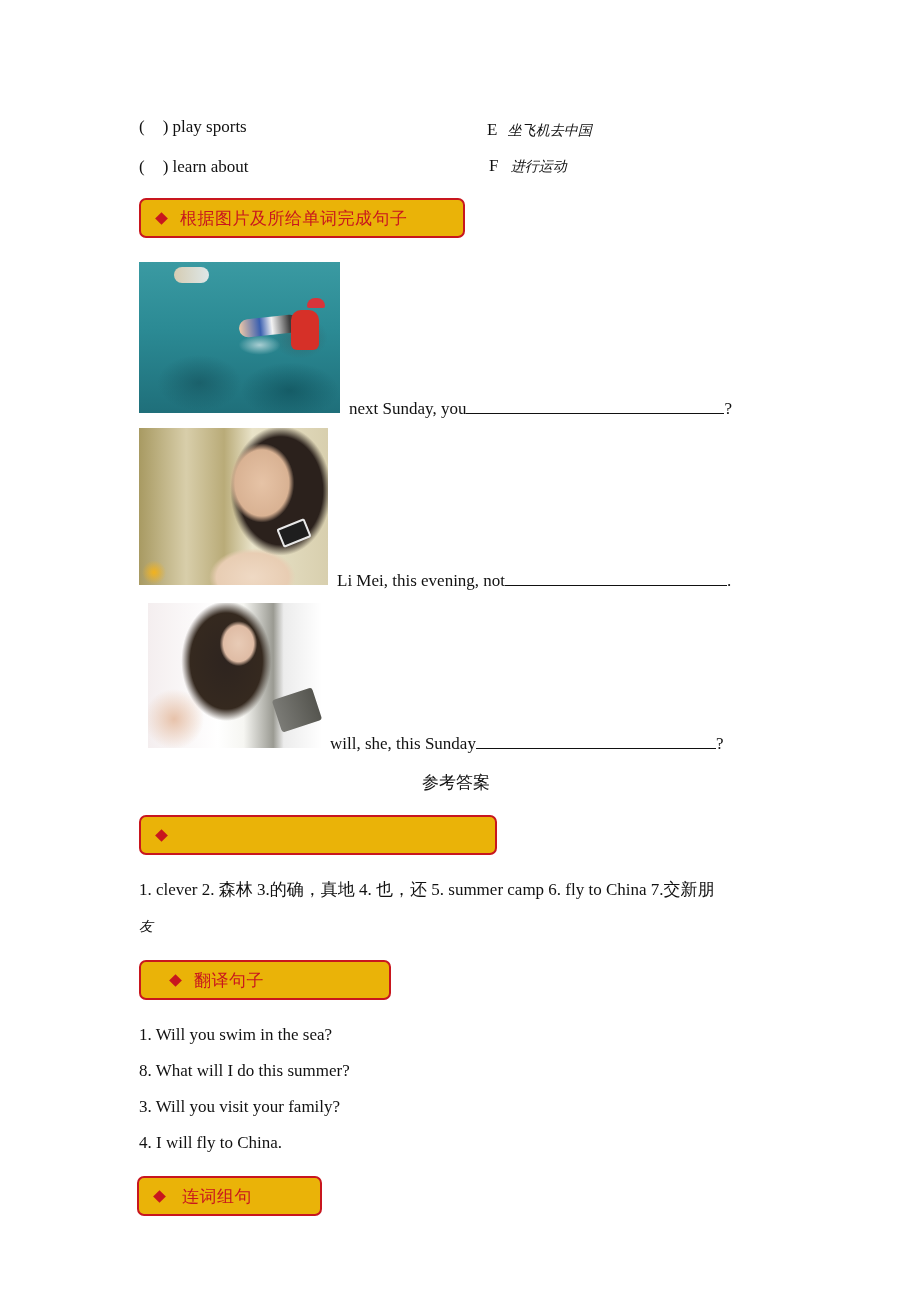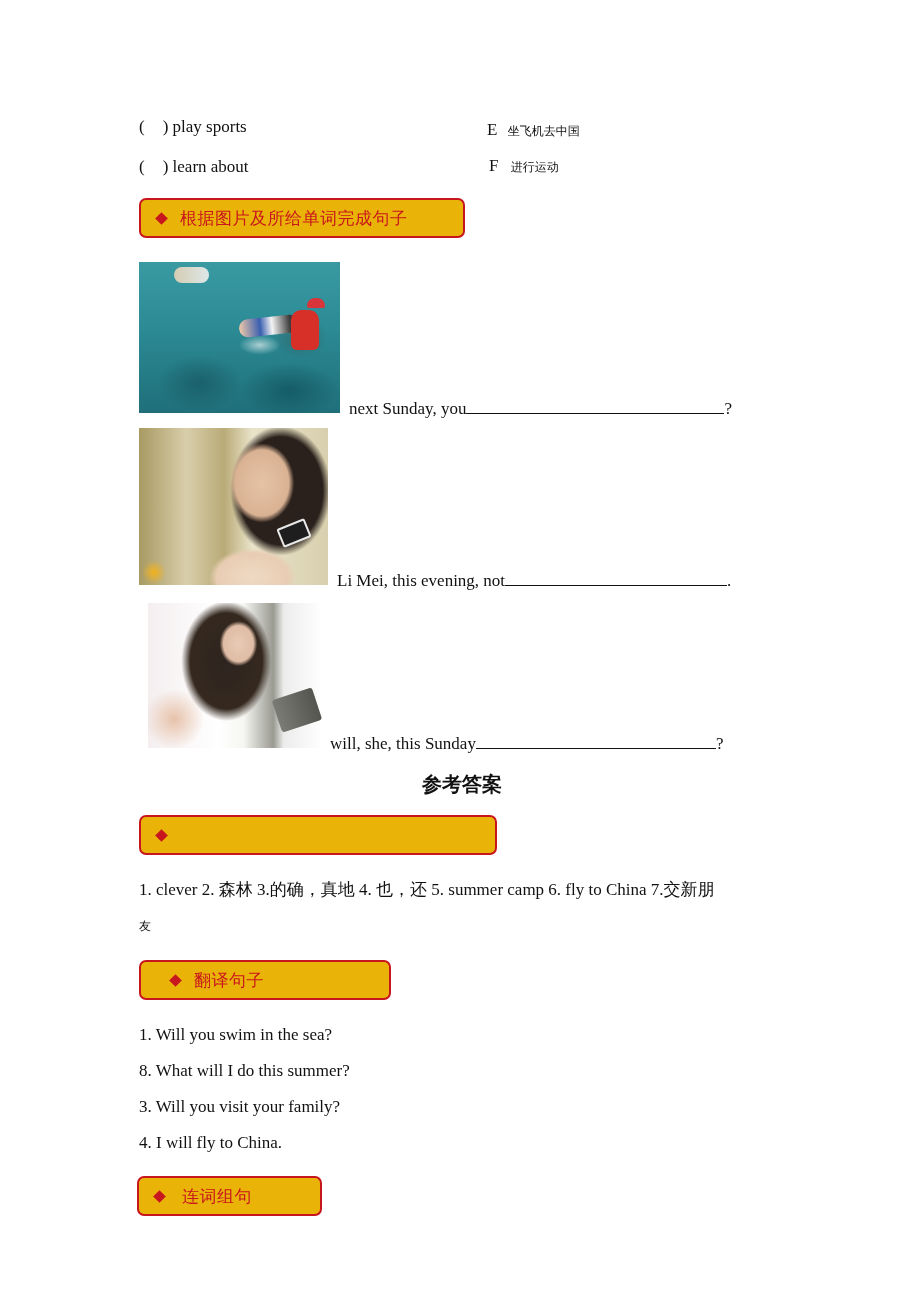--- a/index.html
+++ b/index.html
@@ -16,21 +16,22 @@
       color: #111111;
     }
     .abs { position: absolute; }
     .line {
       font-size: 17px;
       line-height: 22px;
       white-space: nowrap;
     }
     .cjk {
       font-family: "DejaVu Sans", sans-serif;
-      font-size: 12px;
+      font-size: 14px;
+      font-style: italic;
     }
     
     .sec-box {
       position: absolute;
       height: 40px;
       border: 2px solid #c8161e;
       border-radius: 7px;
       background: #eab308;
       box-sizing: border-box;
       display: flex;
@@ -137,22 +138,22 @@
     .reading .book {
       position: absolute;
       left: 128px; top: 90px;
       width: 42px; height: 34px;
       background: linear-gradient(90deg, #7b7b76, #55554f);
       transform: rotate(-18deg);
       border-radius: 3px;
     }
     .answer-title {
       font-family: "DejaVu Sans", sans-serif;
-      font-weight: bold;
-      font-size: 20px;
+      font-weight: normal;
+      font-size: 17px;
     }
   </style>
 </head>
 <body>
 
 <div class="abs line" style="left:139px; top:116px;">
   <span>(</span><span style="display:inline-block;width:18px;"></span><span>)</span>
   <span>play sports</span>
 </div>
 <div class="abs line" style="left:487px; top:119px;">

